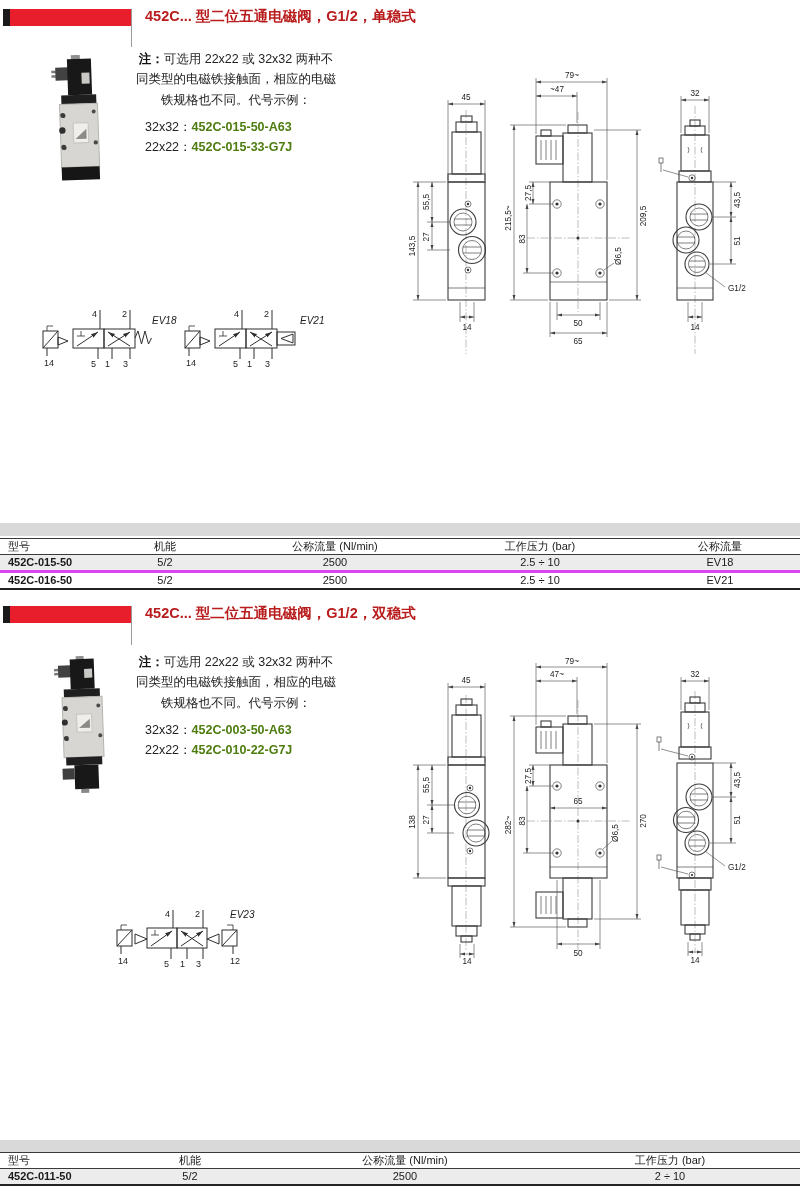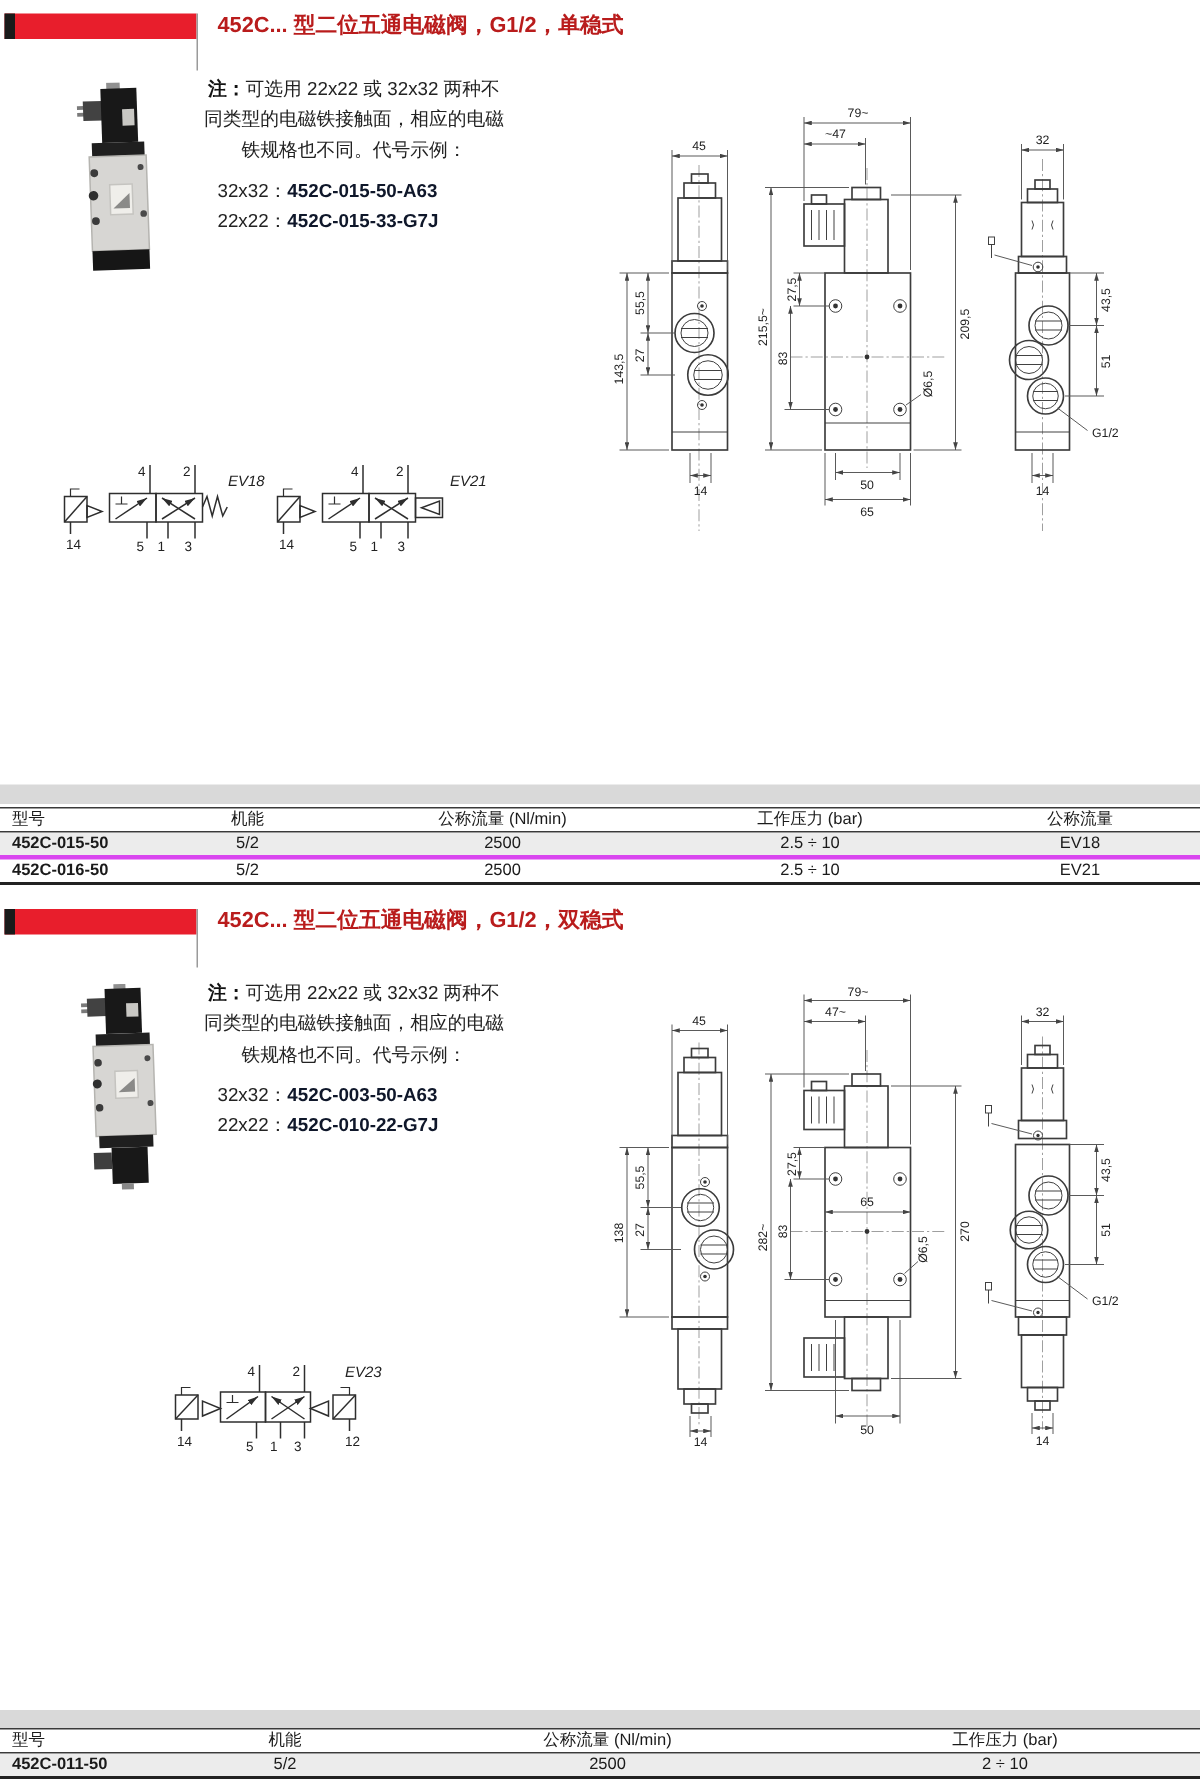--- a/index.html
+++ b/index.html
@@ -9,21 +9,21 @@
 
   
   .red-tab { position:absolute; left:3px; width:121px; height:17px; background:#e81e2c; border-left:7px solid #1a1a1a; }
   .tab-rule { position:absolute; left:131px; width:1px; background:#9a9a9a; }
 
   .sec-title { position:absolute; left:145px; margin:0; font-size:14.5px; font-weight:bold; color:#b91c1c; white-space:nowrap; }
 
   .note { position:absolute; left:135px; width:202px; margin:0; font-size:12.5px; line-height:1.62; color:#222;text-align:center; }
   .note b { color:#111; }
   .codes { position:absolute; left:145px; font-size:12.5px; line-height:20px; color:#222; }
-  .codes b { color:#0f172a; }
+  .codes b { color:#4d7c0f; }
 
   
   .band { position:absolute; left:0; width:800px; background:#d9d9d9; }
   table.spec { position:absolute; left:0; width:800px; border-collapse:collapse; table-layout:fixed; }
   .spec th, .spec td { font-size:11px; font-weight:normal; height:15px; line-height:15px; padding:0 4px;
                        text-align:center; white-space:nowrap; overflow:hidden; }
   .spec th:first-child, .spec td:first-child { text-align:left; padding-left:8px; }
   .spec td:first-child { font-weight:bold; }
   .spec thead tr { border-top:1.5px solid #3a3a3a; border-bottom:1px solid #3a3a3a; }
   .spec tbody tr { border-bottom:3px solid #d946ef; }

